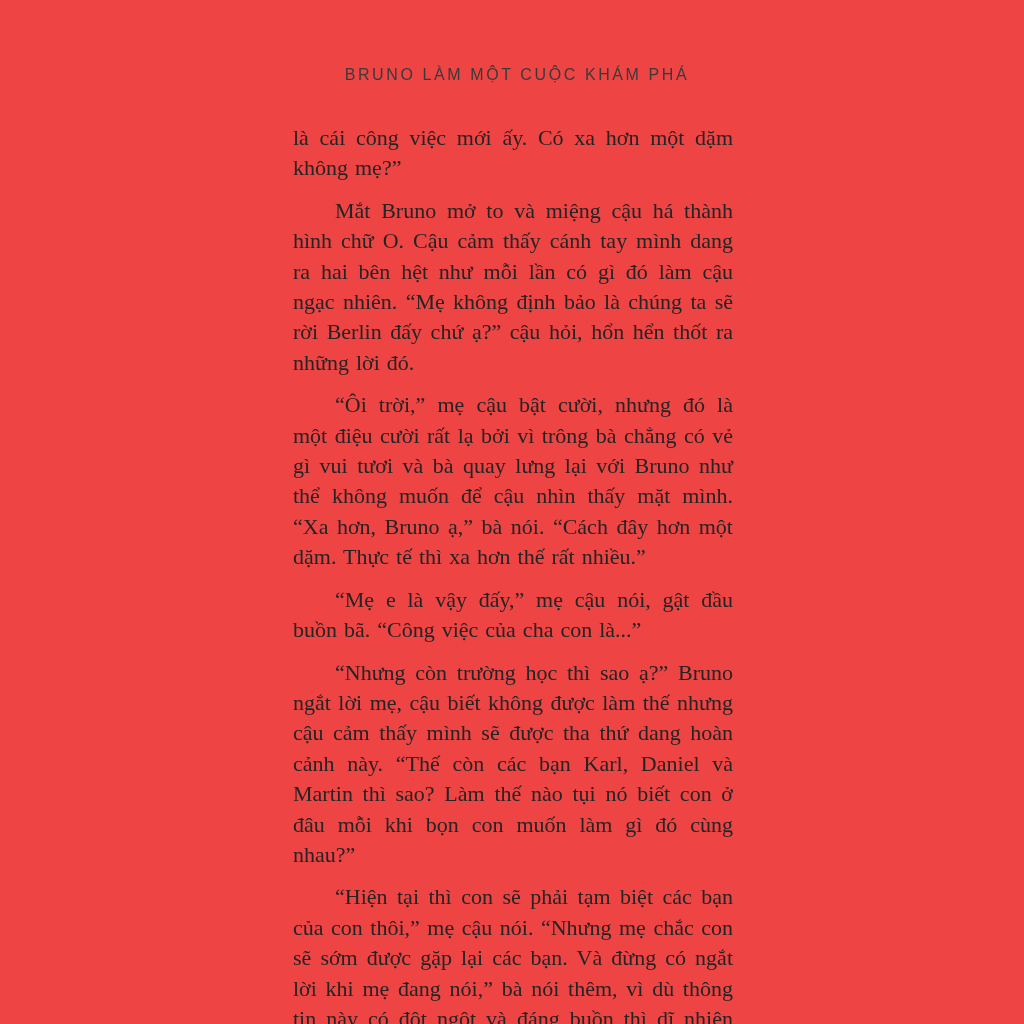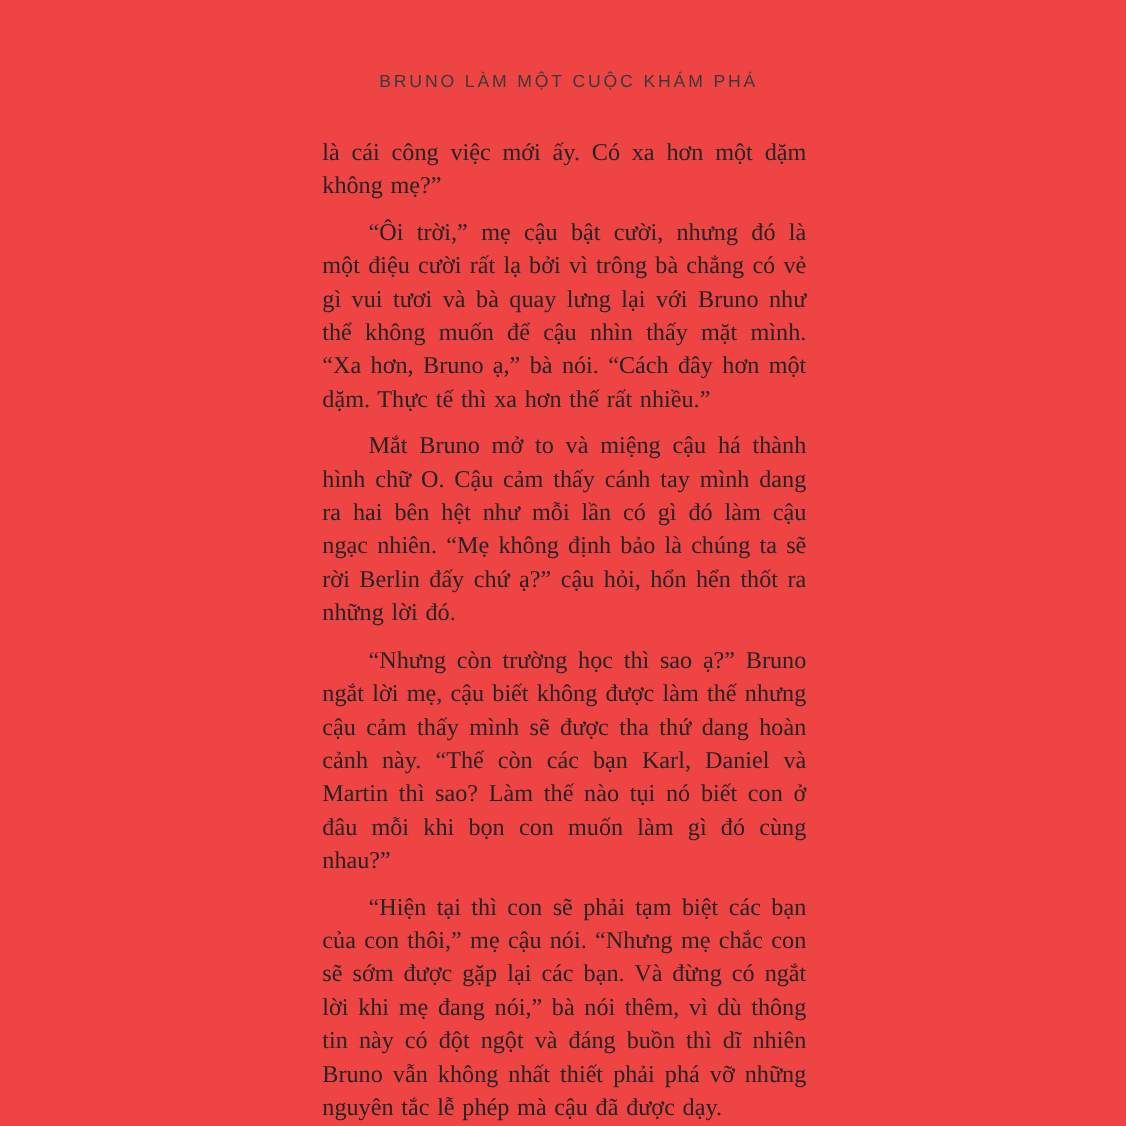--- a/index.html
+++ b/index.html
@@ -58,19 +58,20 @@
   }
 </style>
 </head>
 <body>
 
 <div class="page">
   <header class="running-header">BRUNO LÀM MỘT CUỘC KHÁM PHÁ</header>
 
   <main class="text-block">
       <p>là cái công việc mới ấy. Có xa hơn một dặm không mẹ?”</p>
+      <p class="indent">Mắt Bruno mở to và miệng cậu há thành hình chữ O. Cậu cảm thấy cánh tay mình dang ra hai bên hệt như mỗi lần có gì đó làm cậu ngạc nhiên. “Mẹ không định bảo là chúng ta sẽ rời Berlin đấy chứ ạ?” cậu hỏi, hổn hển thốt ra những lời đó.</p>
       <p class="indent">“Ôi trời,” mẹ cậu bật cười, nhưng đó là một điệu cười rất lạ bởi vì trông bà chẳng có vẻ gì vui tươi và bà quay lưng lại với Bruno như thể không muốn để cậu nhìn thấy mặt mình. “Xa hơn, Bruno ạ,” bà nói. “Cách đây hơn một dặm. Thực tế thì xa hơn thế rất nhiều.”</p>
-      <p class="indent">Mắt Bruno mở to và miệng cậu há thành hình chữ O. Cậu cảm thấy cánh tay mình dang ra hai bên hệt như mỗi lần có gì đó làm cậu ngạc nhiên. “Mẹ không định bảo là chúng ta sẽ rời Berlin đấy chứ ạ?” cậu hỏi, hổn hển thốt ra những lời đó.</p>
+      <p class="indent">“Mẹ e là vậy đấy,” mẹ cậu nói, gật đầu buồn bã. “Công việc của cha con là...”</p>
       <p class="indent">“Nhưng còn trường học thì sao ạ?” Bruno ngắt lời mẹ, cậu biết không được làm thế nhưng cậu cảm thấy mình sẽ được tha thứ dang hoàn cảnh này. “Thế còn các bạn Karl, Daniel và Martin thì sao? Làm thế nào tụi nó biết con ở đâu mỗi khi bọn con muốn làm gì đó cùng nhau?”</p>
       <p class="indent">“Hiện tại thì con sẽ phải tạm biệt các bạn của con thôi,” mẹ cậu nói. “Nhưng mẹ chắc con sẽ sớm được gặp lại các bạn. Và đừng có ngắt lời khi mẹ đang nói,” bà nói thêm, vì dù thông tin này có đột ngột và đáng buồn thì dĩ nhiên Bruno vẫn không nhất thiết phải phá vỡ những nguyên tắc lễ phép mà cậu đã được dạy.</p>
     </main>
 
 </div>
 
 </body></html>

